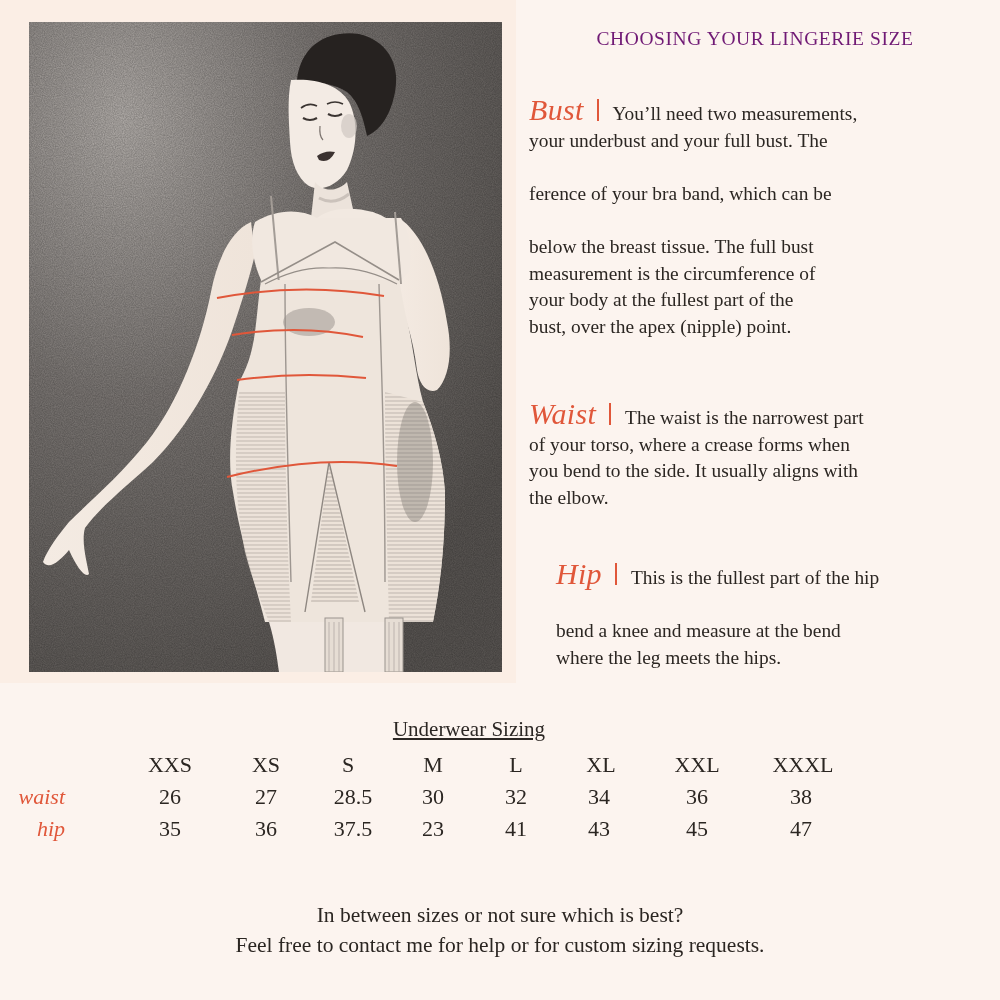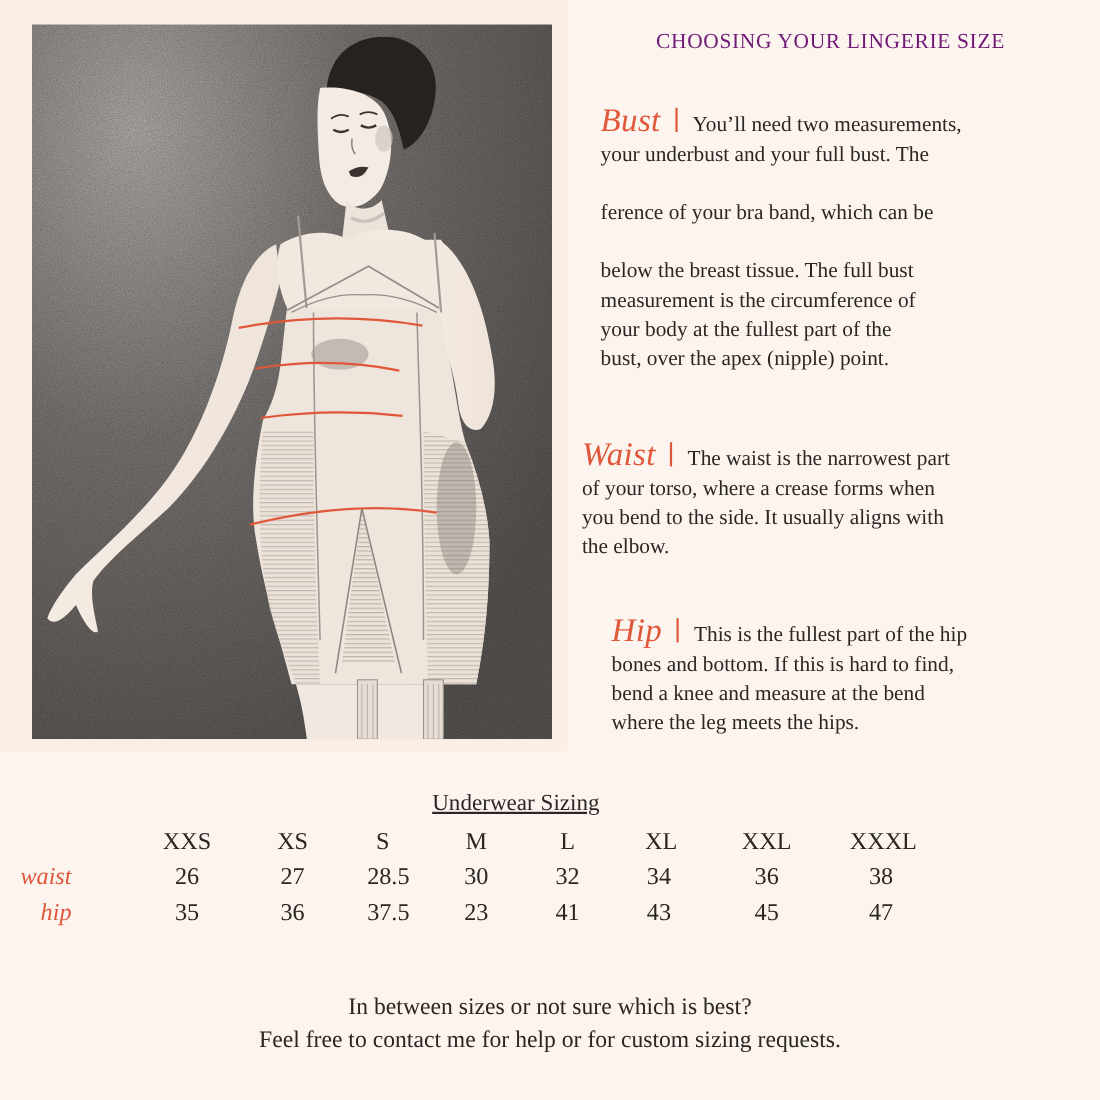--- a/index.html
+++ b/index.html
@@ -54,21 +54,21 @@
     letter-spacing: 0.3px;
   }
   .section .bar {
     display: inline-block;
     width: 2px;
     height: 22px;
     background: #e0573a;
     margin: 0 14px 0 13px;
     vertical-align: -1px;
   }
-  .sec-bust { top: 97px; margin-left: 17px; }
+  .sec-bust { top: 97px; }
   .sec-waist { top: 401px; }
   .sec-hip { top: 561px; margin-left: 27px; }
 
   .table-title {
     position: absolute;
     left: 0; top: 717px;
     width: 938px;
     text-align: center;
     font-size: 21px;
     color: #2c2724;
@@ -220,21 +220,21 @@
 
 <div class="section sec-waist">
   <span class="head">Waist</span><span class="bar"></span><span>The waist is the narrowest part</span><br>
   <span>of your torso, where a crease forms when</span><br>
   <span>you bend to the side. It usually aligns with</span><br>
   <span>the elbow.</span>
 </div>
 
 <div class="section sec-hip">
   <span class="head">Hip</span><span class="bar"></span><span>This is the fullest part of the hip</span><br>
-  <span>bones and bottom. If this is hard to find,</span><br>
+  <br>
   <span>bend a knee and measure at the bend</span><br>
   <span>where the leg meets the hips.</span>
 </div>
 
 <div class="table-title">Underwear Sizing</div>
 
 <div class="size-table">
   <div class="row r-head">
     <span class="cell" style="left:170px">XXS</span>
     <span class="cell" style="left:266px">XS</span>

